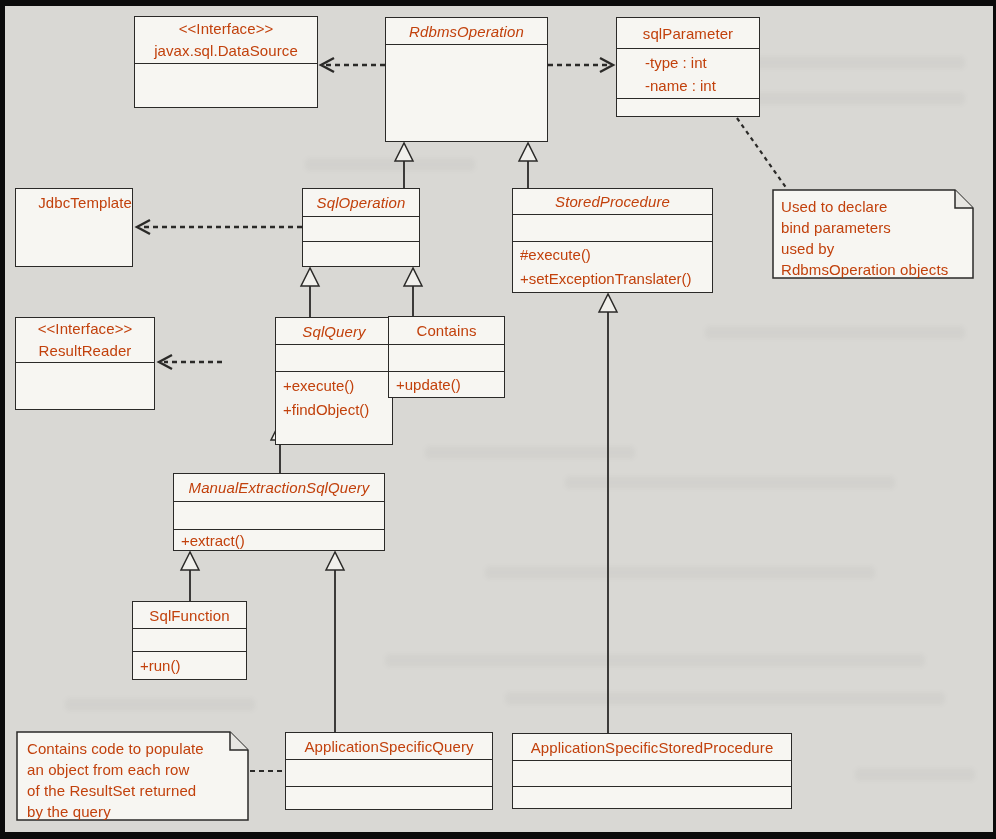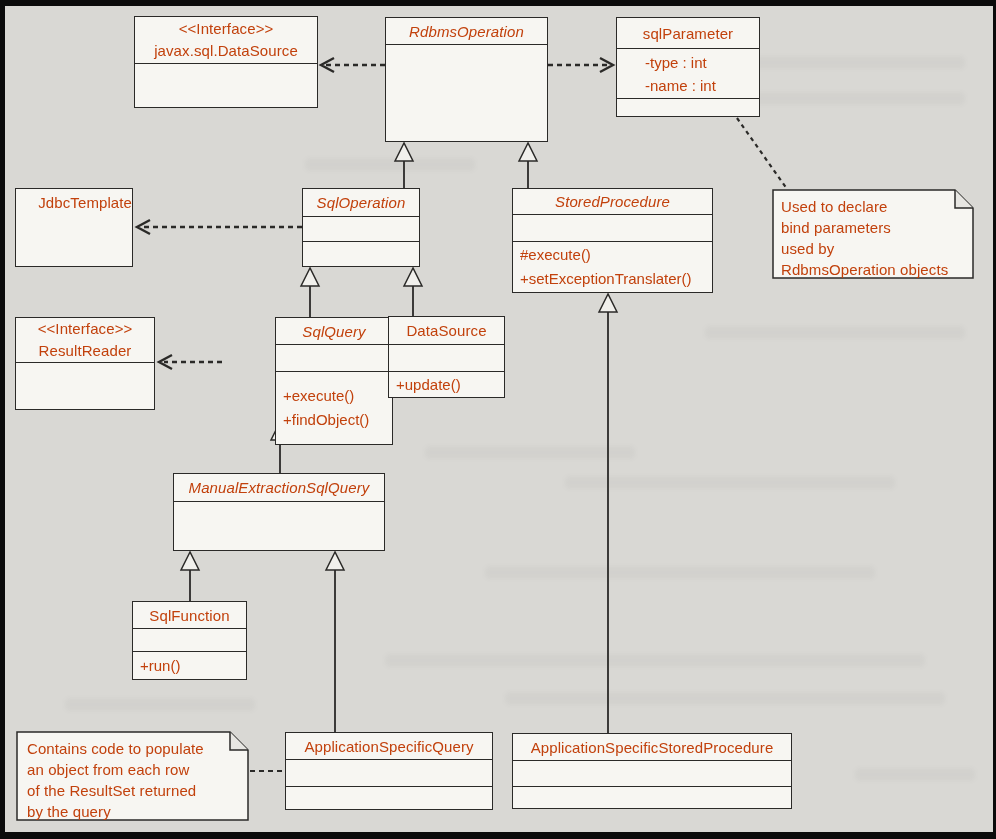--- a/index.html
+++ b/index.html
@@ -195,37 +195,40 @@
     <div class="uml-title" style="height:44px;line-height:22px;">
       <span>&lt;&lt;Interface&gt;&gt;</span>
       <span>ResultReader</span>
     </div>
     <div class="compartment fill"></div>
   </div>
 
   <div class="uml-class abstract" style="left:226px;top:311px;width:118px;height:128px;margin-left:44px;">
     <div class="uml-title" style="height:26px;">SqlQuery</div>
     <div class="compartment" style="height:27px;"></div>
-    <div class="compartment fill" style="padding-top:12px;">
+    <div class="compartment fill" style="padding-top:2px;">
       <div class="member">+execute()</div>
       <div class="member">+findObject()</div>
     </div>
   </div>
 
   <div class="uml-class" style="left:383px;top:310px;width:117px;height:82px;">
-    <div class="uml-title" style="height:27px;">DataSource</div>
+    <div class="uml-title" style="height:27px;">Contains</div>
     <div class="compartment" style="height:27px;"></div>
     <div class="compartment fill" style="padding-top:1px;">
       <div class="member">+update()</div>
     </div>
   </div>
 
   <div class="uml-class abstract" style="left:168px;top:467px;width:212px;height:78px;">
     <div class="uml-title" style="height:27px;">ManualExtractionSqlQuery</div>
     <div class="compartment" style="height:28px;"></div>
+    <div class="compartment fill">
+      <div class="member" style="line-height:21px;">+extract()</div>
+    </div>
   </div>
 
   <div class="uml-class" style="left:127px;top:595px;width:115px;height:79px;">
     <div class="uml-title" style="height:26px;">SqlFunction</div>
     <div class="compartment" style="height:23px;"></div>
     <div class="compartment fill" style="padding-top:2px;">
       <div class="member">+run()</div>
     </div>
   </div>
 

